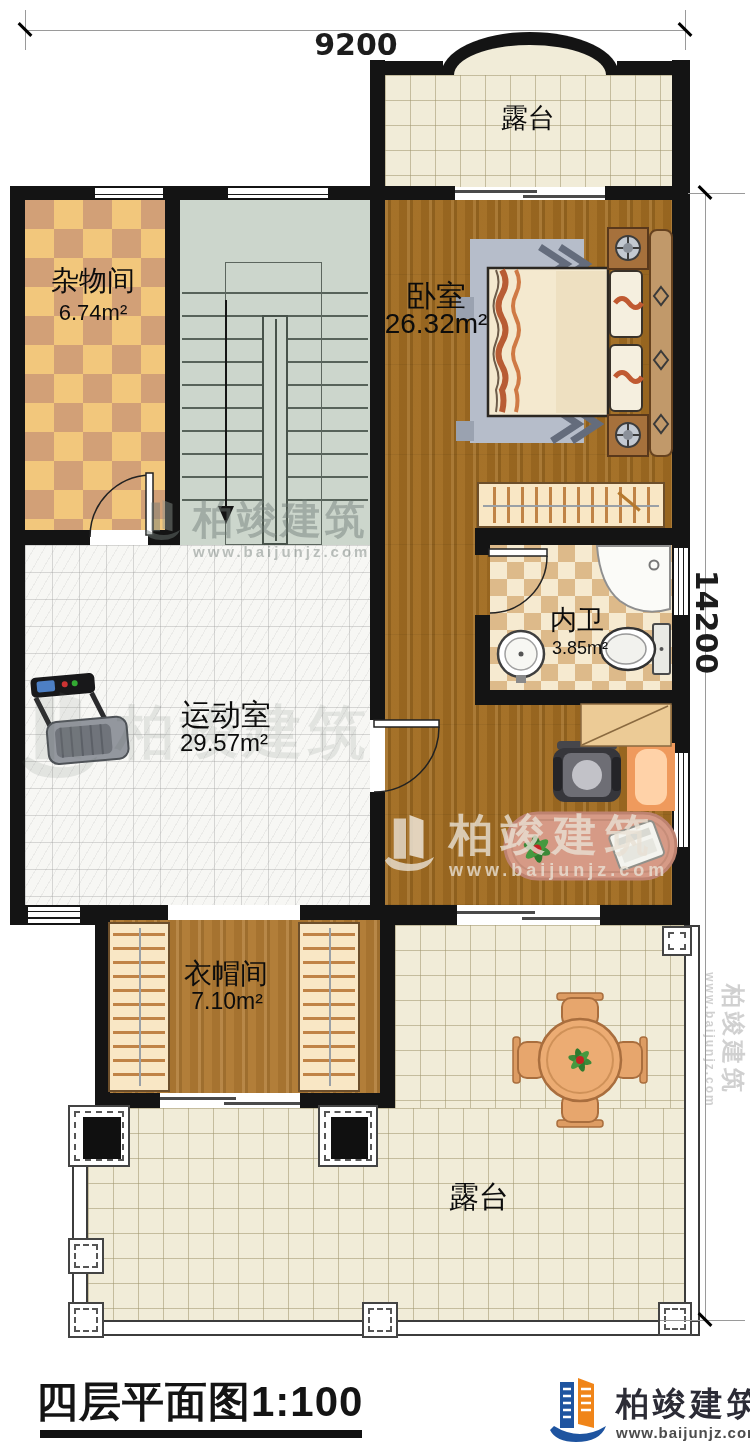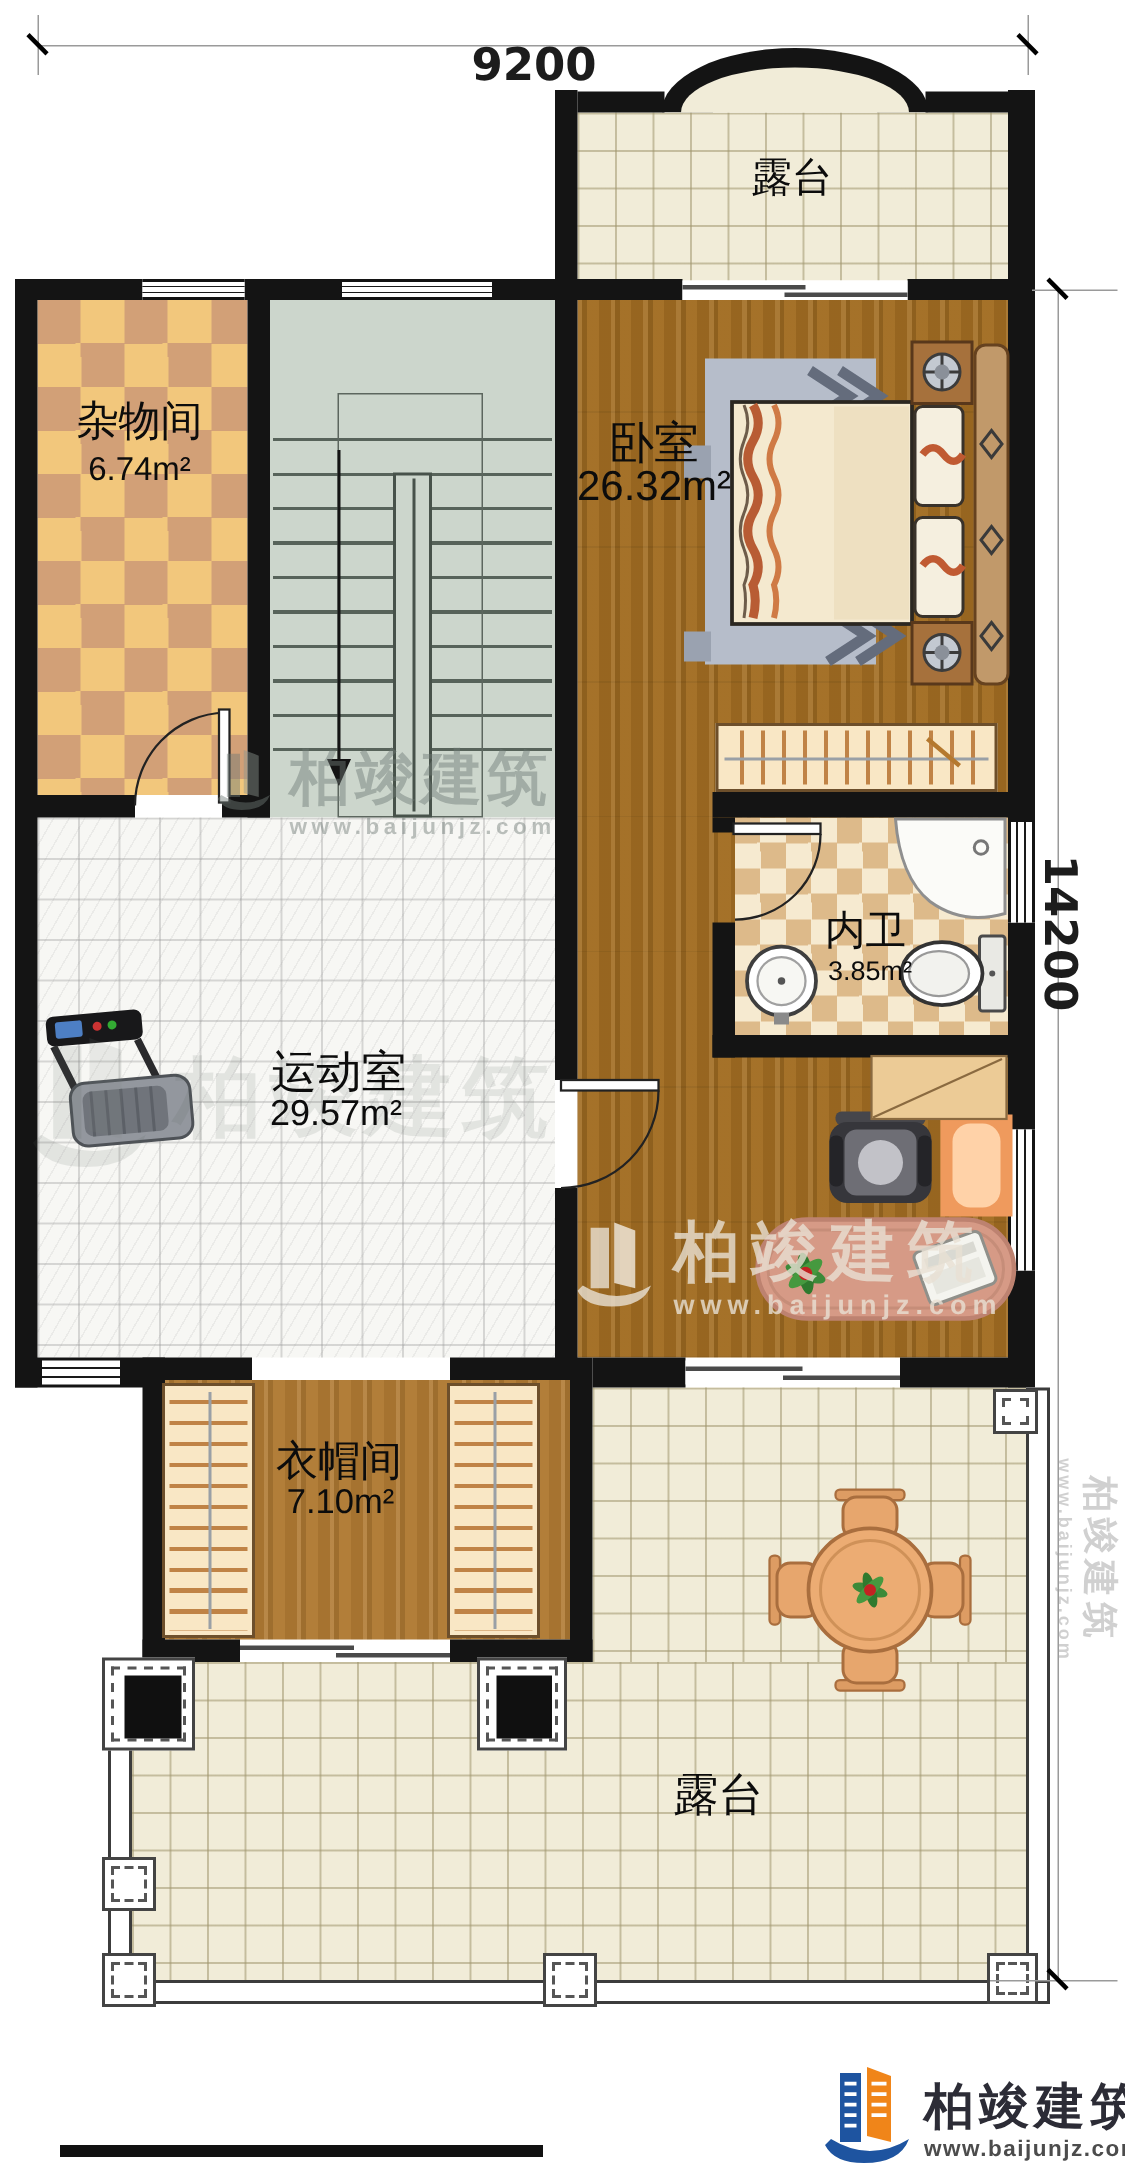--- a/index.html
+++ b/index.html
@@ -325,20 +325,21 @@
   <div class="dimslash" style="left:676px;top:28px;"></div>
   <div class="dimtext" style="left:356px;top:44px;transform:translate(-50%,-50%);">9200</div>
 
   <div class="dimline" style="left:688px;top:193px;width:57px;height:1px;"></div>
   <div class="dimline" style="left:660px;top:1320px;width:85px;height:1px;"></div>
   <div class="dimline" style="left:705px;top:193px;width:1px;height:1128px;"></div>
   <div class="dimslash" style="left:696px;top:191px;"></div>
   <div class="dimslash" style="left:696px;top:1318px;"></div>
   <div class="dimtext" style="left:706px;top:622px;transform:translate(-50%,-50%) rotate(90deg);">14200</div>
 
+  <div class="footer-title" style="left:36px;top:1374px;font-size:42px;">四层平面图1:100</div>
   <div class="underline" style="left:40px;top:1430px;width:322px;height:8px;"></div>
 
   <svg style="position:absolute;left:550px;top:1376px;" width="64" height="68" viewBox="0 0 64 68">
     <path d="M10,6 h14 v46 h-14 z" fill="#1e54a0"></path>
     <path d="M13,13 h8 M13,20 h8 M13,27 h8 M13,34 h8 M13,41 h8" stroke="#ffffff" stroke-width="2.5"></path>
     <path d="M28,2 l16,6 v44 l-16,-4 z" fill="#f08519"></path>
     <path d="M31,13 h10 M31,20 h10 M31,27 h10 M31,34 h10" stroke="#ffffff" stroke-width="2.5"></path>
     <path d="M4,50 q26,16 52,0 q-6,16 -30,16 q-20,0 -26,-12 z" fill="#1e54a0"></path>
   </svg>
   <div style="position:absolute;left:616px;top:1382px;font-size:33px;font-weight:900;color:#2c2c36;letter-spacing:4px;white-space:nowrap;">柏竣建筑</div>

